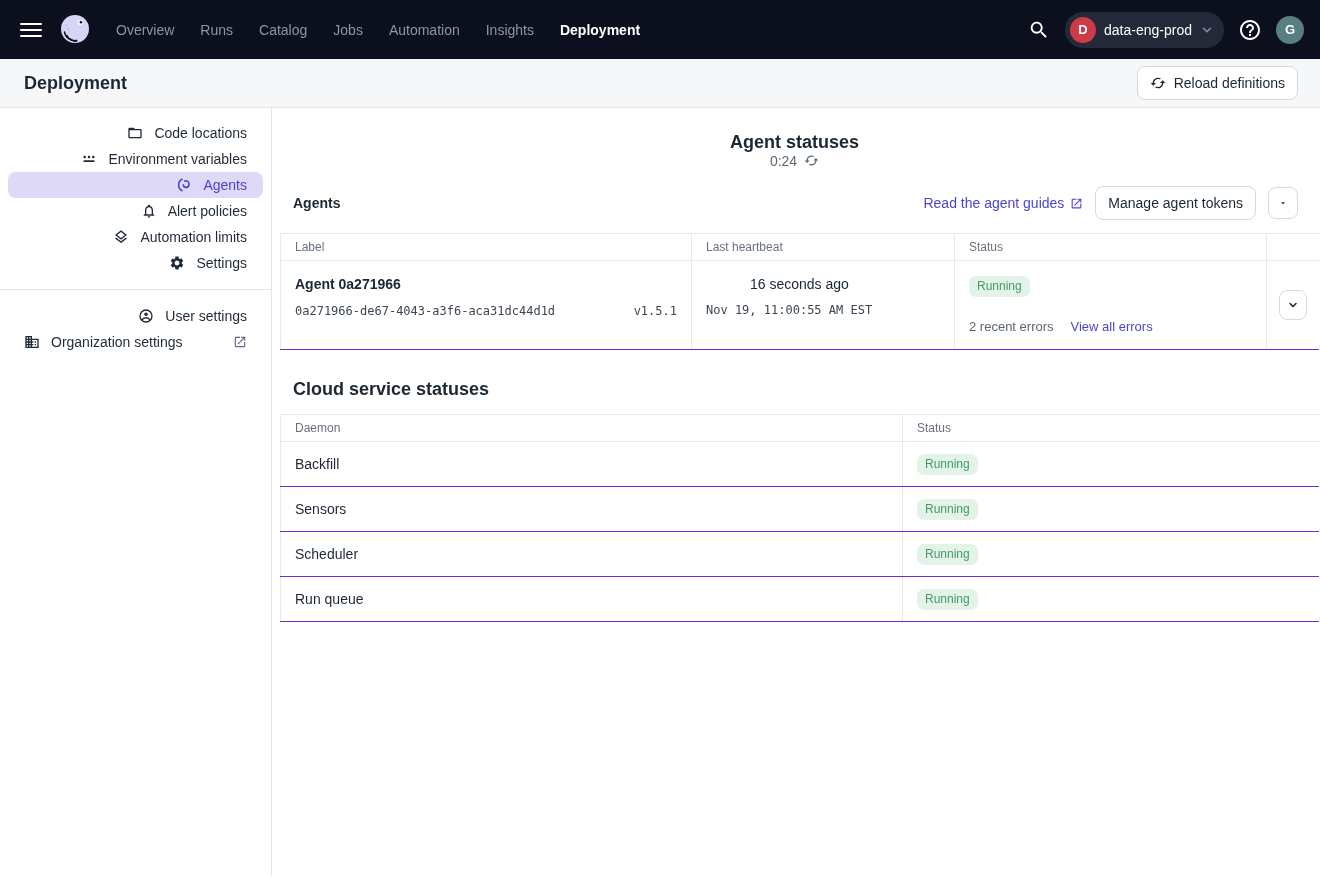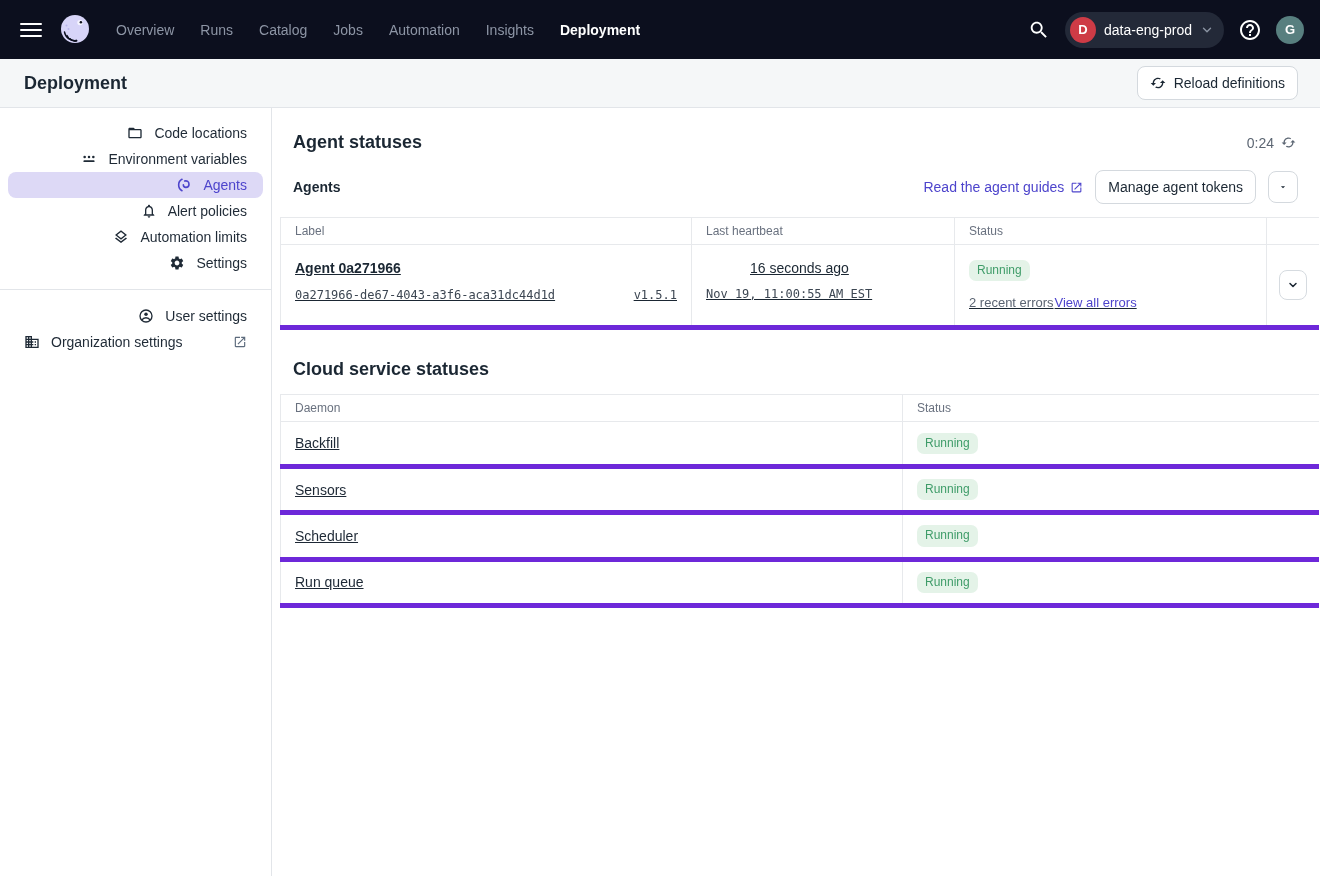--- a/index.html
+++ b/index.html
@@ -39,43 +39,43 @@
   .sidebar { width:272px; border-right:1px solid #e2e5e9; padding-top:12px; flex-shrink:0; }
   .side-item { display:flex; align-items:center; gap:11px; height:26px; margin:0 8px; padding:0 16px;
     border-radius:8px; font-size:14px; color:#1f2a36; cursor:pointer;justify-content:flex-end; }
   .side-item svg { flex-shrink:0; }
   .side-item.active { background:#ddd9f6; color:#4d44cc; }
   .side-item .grow { flex:1; }
   .side-divider { border-top:1px solid #e2e5e9; margin:13px 0; }
   .main { flex:1; background:#fff; }
 
   
-  .sec-head { display:flex; justify-content:space-between; align-items:center; padding:24px 24px 0 21px; }
+  .sec-head { display:flex; justify-content:space-between; align-items:center; padding:24px 24px 0 21px;flex-direction:column; }
   .sec-head h2, .sec2-head h2 { font-size:18px; font-weight:700; color:#1b2733; }
   .refresh-wrap { display:flex; align-items:flex-start; gap:7px; color:#5c6673; font-size:14px; }
   .refresh-wrap svg { cursor:pointer; }
   .toolbar { display:flex; justify-content:space-between; align-items:center; padding:17px 22px 13px 21px; }
   .toolbar-title { font-size:14px; font-weight:700; }
   .toolbar-right { display:flex; align-items:center; gap:12px; }
   .link { display:inline-flex; align-items:center; gap:6px; color:#4d44cc; font-size:14px;
     text-decoration:none; cursor:pointer; }
   .split-caret { width:30px; justify-content:center; padding:0; }
 
   table { border-collapse:collapse; table-layout:fixed; width:1039px; margin-left:8px; }
   th { font-size:12px; font-weight:400; color:#69717f; text-align:left; padding:6px 14px;
     border-top:1px solid #e7e9ec; border-bottom:1px solid #e7e9ec; border-left:1px solid #e7e9ec; height:27px; }
-  td { vertical-align:top; padding:15px 14px; border-bottom:5px solid #6d28d9; border-left:1px solid #e7e9ec;text-decoration:underline; }
+  td { vertical-align:top; padding:15px 14px; border-bottom:1px solid #6d28d9; border-left:1px solid #e7e9ec; }
   th:last-child, td:last-child { border-right:none; }
   .agent-name { font-size:14px; font-weight:700; margin-bottom:12px; }
   .mono { font-family:"DejaVu Sans Mono", monospace; font-size:12px; color:#3c4652; }
   .id-line { display:flex; justify-content:space-between; align-items:baseline; }
   .hb-rel { font-size:14px; margin-bottom:11px;margin-left:44px; }
   .badge { display:inline-block; background:#e4f3e8; color:#3f9c69; font-size:12px; padding:4px 8px;
     border-radius:7px; line-height:1.1; }
-  .errors-line { margin-top:14px; font-size:13px; color:#5b6472; display:flex; gap:1px; }
+  .errors-line { margin-top:22px; font-size:13px; color:#5b6472; display:flex; gap:17px; }
   .errors-line .link { font-size:13px; }
   .chev-cell { vertical-align:middle; text-align:center; padding:0; }
   .chev-btn { width:28px; height:30px; border:1px solid #d6dbe0; border-radius:8px; background:#fff;
     display:inline-flex; align-items:center; justify-content:center; cursor:pointer; }
 
   
   .sec2-head { padding:29px 24px 14px 21px; }
   .daemon-cell { font-size:14px; color:#1d2835; vertical-align:middle; height:45px; padding:10px 14px; }
   .status-cell { vertical-align:middle; height:45px; padding:10px 14px; }
 </style>

